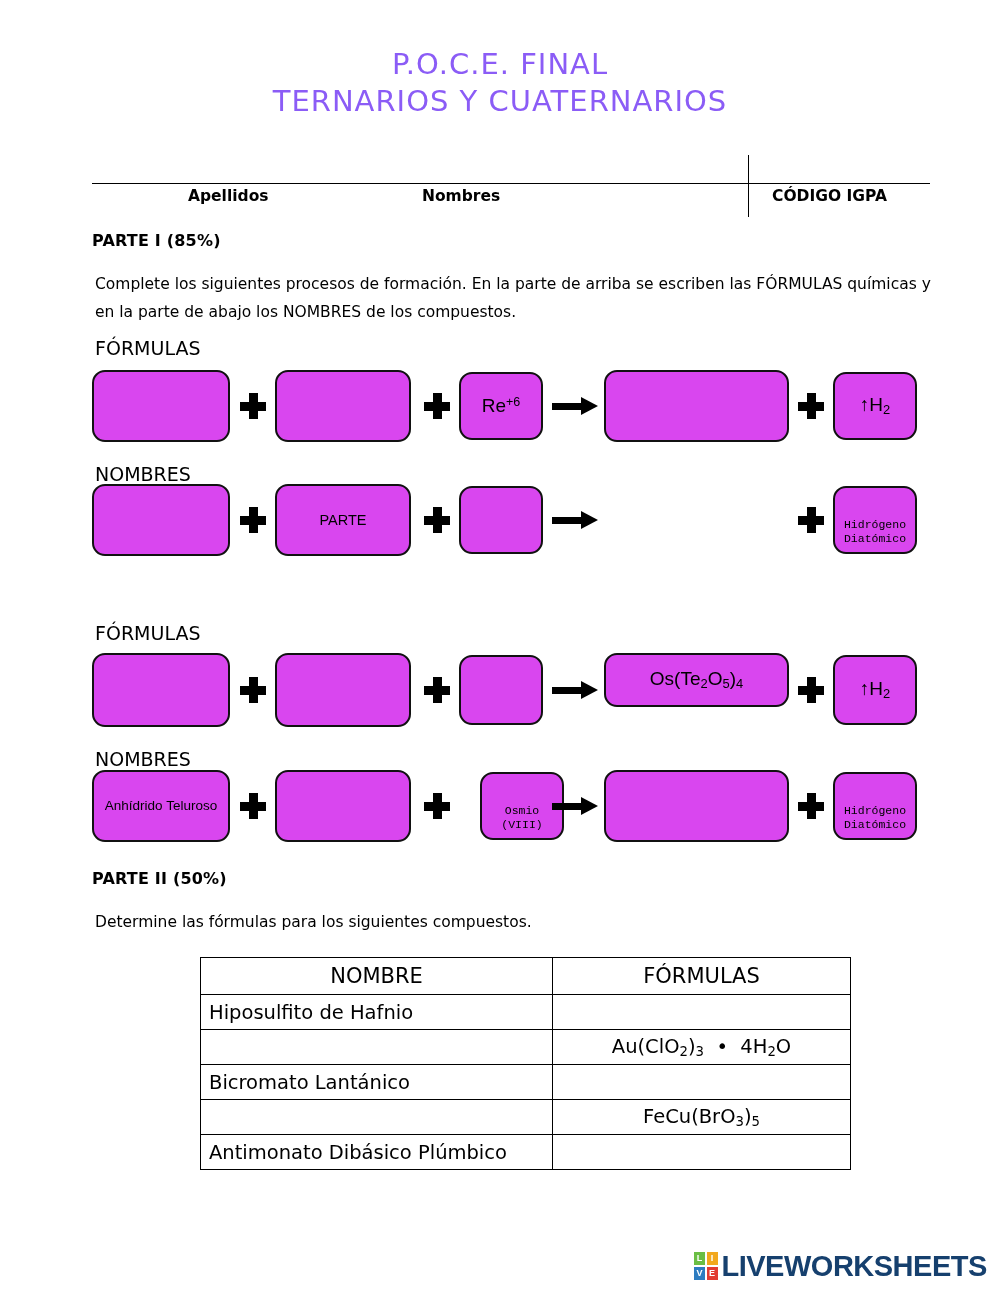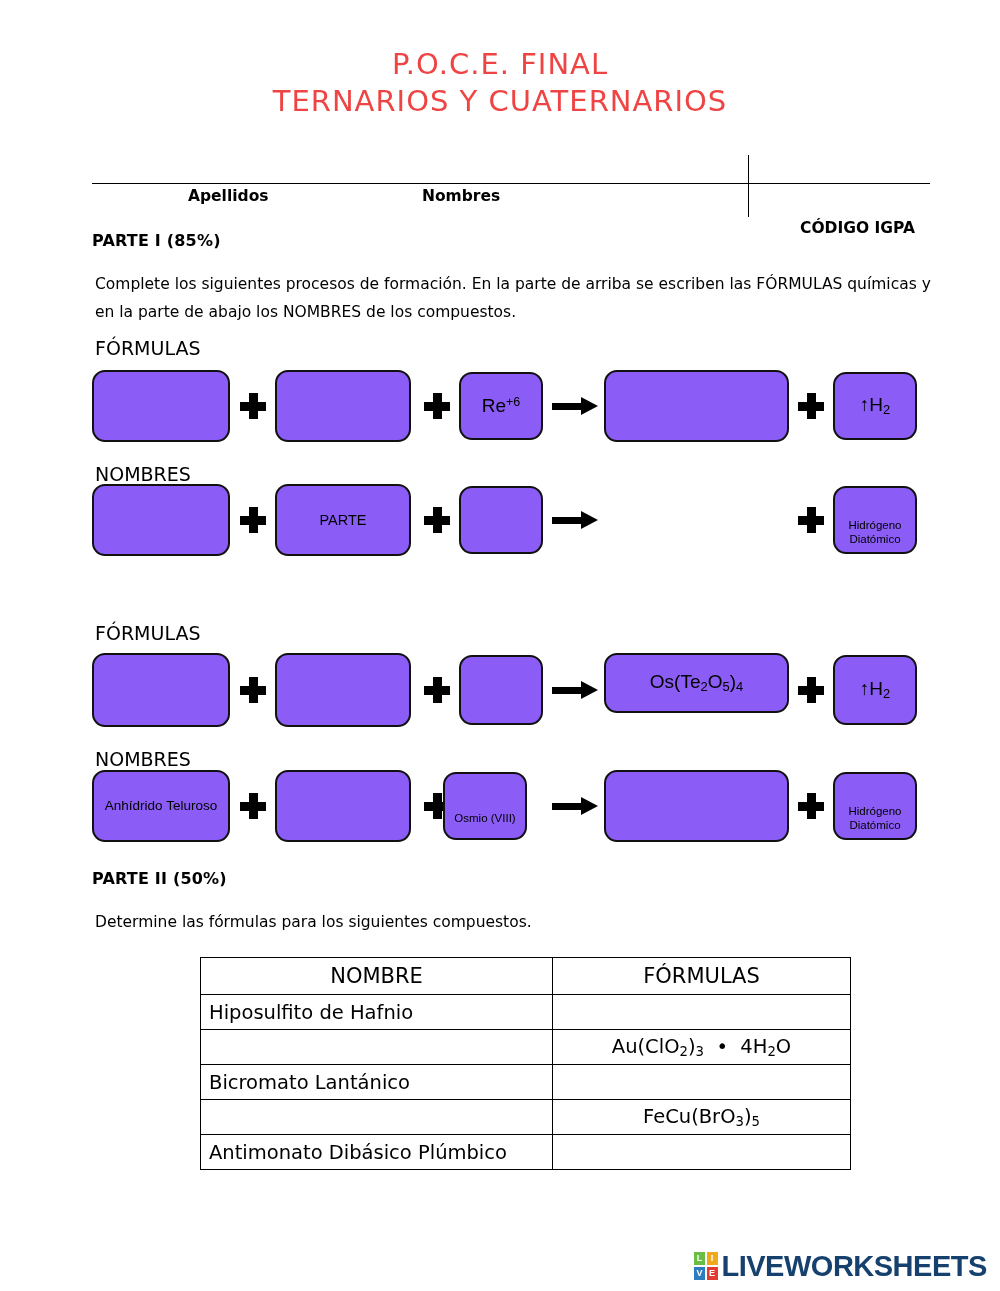--- a/index.html
+++ b/index.html
@@ -22,21 +22,21 @@
     height: 1291px;
   }
 
   
   .title-block {
     position: absolute;
     top: 46px;
     left: 0;
     width: 1000px;
     text-align: center;
-    color: #ef4444;
+    color: #8b5cf6;
     font-family: "DejaVu Sans", sans-serif;
     letter-spacing: 0.5px;
   }
   .title-line1 {
     font-size: 29px;
     line-height: 36px;
     letter-spacing: 1px;
   }
   .title-line2 {
     font-size: 29px;
@@ -71,21 +71,21 @@
   }
   .ident-label {
     position: absolute;
     top: 32px;
     font-size: 15.5px;
     font-weight: bold;
     font-family: "DejaVu Sans", sans-serif;
   }
   .ident-apellidos { left: 96px; }
   .ident-nombres   { left: 330px; }
-  .ident-codigo    { left: 708px; margin-top: 32px; }
+  .ident-codigo    { left: 680px; }
 
   
   .parte-heading {
     position: absolute;
     left: 92px;
     font-size: 16px;
     font-weight: bold;
     letter-spacing: 0.2px;
   }
   .body-text {
@@ -106,33 +106,33 @@
   .row {
     position: absolute;
     left: 0;
     width: 1000px;
   }
   .rbox {
     position: absolute;
     box-sizing: border-box;
     border: 2.1px solid #111;
     border-radius: 13px;
-    background: #8b5cf6;
+    background: #d946ef;
     display: flex;
     align-items: center;
     justify-content: center;
     text-align: center;
     padding: 2px 5px;
     font-family: "Liberation Sans", sans-serif;
   }
   .rbox .txt { display: block; line-height: 1.25; }
   .f-chem { font-size: 19px; font-family: "Liberation Sans", sans-serif; }
   .f-name-lg { font-size: 13.5px; font-family: "Liberation Sans", sans-serif; }
   .f-name-md { font-size: 13px; font-family: "Liberation Sans", sans-serif; }
-  .f-name-sm { font-size: 11.5px; font-family: Liberation Sans, sans-serif; margin-top: 24px; }
+  .f-name-sm { font-size: 11.5px; font-family: Liberation Mono, monospace; margin-top: 24px; }
   .f-orto { font-size: 14.5px; font-family: "Liberation Sans", sans-serif; }
   sub { font-size: 0.68em; vertical-align: -0.25em; }
   sup { font-size: 0.66em; vertical-align: 0.45em; }
 
   
   .plus {
     position: absolute;
     width: 26px;
     height: 26px;
   }
@@ -317,41 +317,41 @@
       <span class="txt f-chem"></span>
     </div>
     <div class="plus" style="left:424px; top:24px;"></div>
     <div class="rbox" style="left:459px; top:2px; width:84px; height:70px;">
       <span class="txt f-chem"></span>
     </div>
     <div class="arrow" style="left:552px; top:28px;">
       <span class="shaft"></span>
         <span class="head"></span>
     </div>
-    <div class="rbox" style="left:604px; top:0; width:185px; height:60px;">
+    <div class="rbox" style="left:604px; top:0; width:185px; height:54px;">
       <span class="txt f-chem">Os(Te<sub>2</sub>O<sub>5</sub>)<sub>4</sub></span>
     </div>
     <div class="plus" style="left:798px; top:24px;"></div>
     <div class="rbox" style="left:833px; top:2px; width:84px; height:70px;">
       <span class="txt f-chem">↑H<sub>2</sub></span>
     </div>
   </div>
 
   <div class="mini-label" style="top:749px;">NOMBRES</div>
 
   <div class="row" style="top:770px; height:72px;">
     <div class="rbox" style="left:92px; top:0; width:138px; height:72px;">
       <span class="txt f-name-lg">Anhídrido Teluroso</span>
     </div>
     <div class="plus" style="left:240px; top:23px;"></div>
     <div class="rbox" style="left:275px; top:0; width:136px; height:72px;">
       <span class="txt f-name-lg"></span>
     </div>
     <div class="plus" style="left:424px; top:23px;"></div>
-    <div class="rbox" style="left:443px; top:2px; width:84px; height:68px;">
+    <div class="rbox" style="left:480px; top:2px; width:84px; height:68px;">
       <span class="txt f-name-sm">Osmio (VIII)</span>
     </div>
     <div class="arrow" style="left:552px; top:27px;">
       <span class="shaft"></span>
         <span class="head"></span>
     </div>
     <div class="rbox" style="left:604px; top:0; width:185px; height:72px;">
       <span class="txt f-name-lg"></span>
     </div>
     <div class="plus" style="left:798px; top:23px;"></div>

